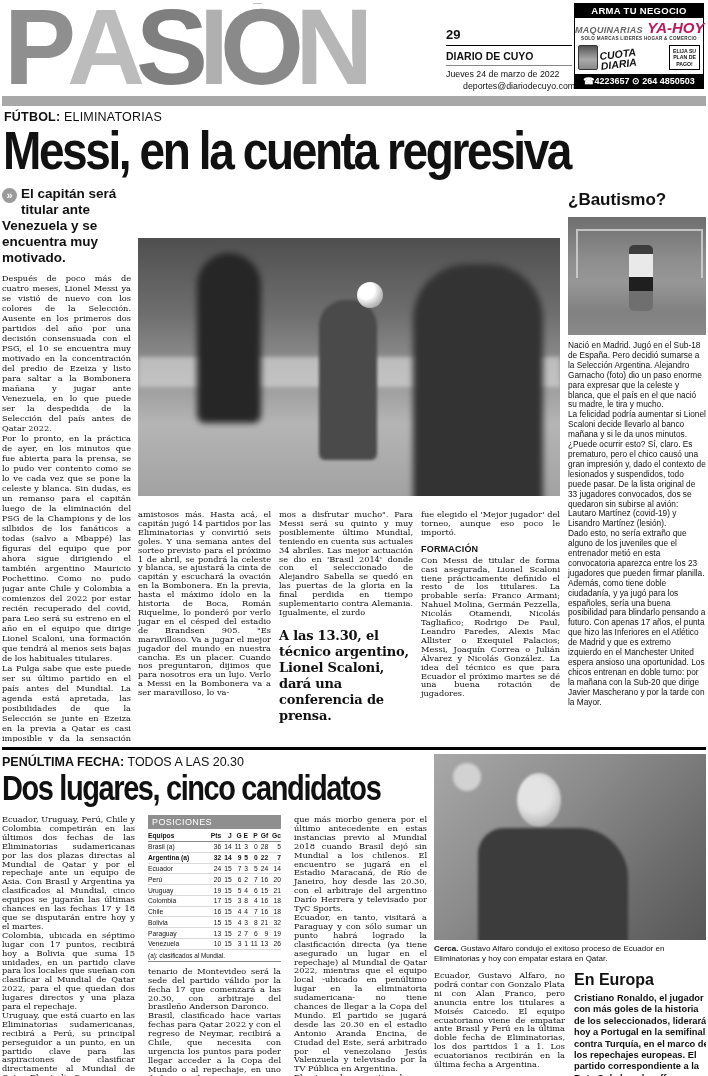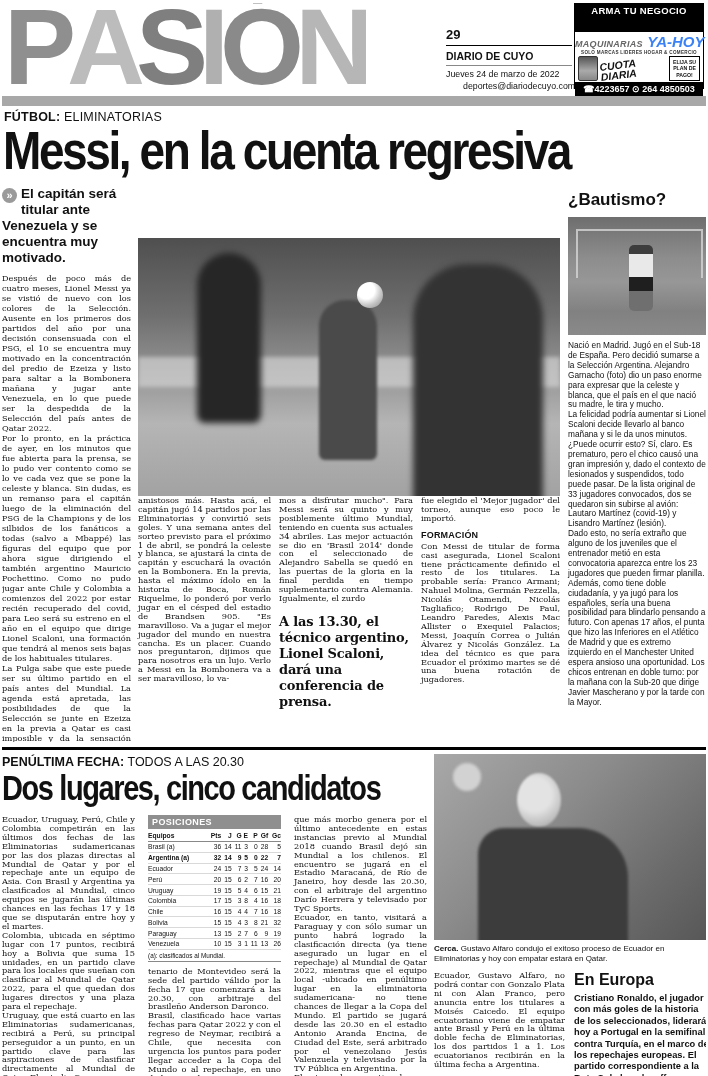--- a/index.html
+++ b/index.html
@@ -15,24 +15,24 @@
   .logo span:nth-child(3){ color:#7f7f7f; }
   .logo span:nth-child(4){ color:#b0b0b0; }
   .logo span:nth-child(5){ color:#8a8a8a; }
   .logo span:nth-child(6){ color:#b6b6b6; }
   .head-center { width:126px; padding-top:24px; }
   .page-num { font-weight:bold; font-size:13px; border-bottom:1px solid #000; padding-bottom:3px; margin-bottom:4px; }
   .paper-name { font-weight:bold; font-size:10.5px; border-bottom:1px solid #888; padding-bottom:3px; margin-bottom:3px; }
   .head-date { font-size:8.8px; margin-bottom:2px; }
   .head-email { font-size:8.8px;margin-left:17px; }
   .ad { width:130px; height:86px; border:1px solid #000; display:flex; flex-direction:column; }
-  .ad-top { background:#000; color:#fff; font-weight:bold; font-size:9.5px; text-align:center; padding:1px 0 16px; letter-spacing:0.3px; }
+  .ad-top { background:#000; color:#fff; font-weight:bold; font-size:9.5px; text-align:center; padding:1px 0 2px; letter-spacing:0.3px; }
   .ad-brand { text-align:center; line-height:1; padding-top:2px; white-space:nowrap; }
   .ad-maq { font-style:italic; font-weight:bold; font-size:9px; color:#666; letter-spacing:0.3px; }
-  .ad-yahoy { font-style:italic; font-weight:bold; font-size:15px; color:#3b82f6; }
+  .ad-yahoy { font-style:italic; font-weight:bold; font-size:15px; color:#be185d; }
   .ad-tag { text-align:center; font-size:4.6px; font-weight:bold; color:#333; letter-spacing:0.3px; }
   .ad-mid { flex:1; display:flex; align-items:center; justify-content:space-between; padding:1px 3px; gap:2px; }
   .ad-machine { width:20px; height:25px; background:linear-gradient(180deg,#555,#aaa 60%,#888); border:1px solid #333; border-radius:2px; flex:none; }
   .ad-cuota { font-style:italic; font-weight:bold; font-size:10.5px; line-height:0.95; transform:rotate(-7deg); white-space:pre-line; }
   .ad-elija { border:1.5px solid #000; font-weight:bold; font-size:5.2px; line-height:1.2; padding:2px 2px; text-align:center; width:34px; }
   .ad-bottom { background:#000; color:#fff; font-weight:bold; font-size:9px; text-align:center; padding:2px 0; white-space:nowrap; }
   .gray-bar { height:10px; background:#a8a8a8; margin:2px 0 4px; }
 
   
   .kicker { font-size:12.5px; padding-left:2px; letter-spacing:0.2px; }
@@ -49,21 +49,21 @@
   .main-photo { width:422px; height:258px; position:relative; overflow:hidden;
     background:linear-gradient(180deg,#4f4f4f 0%,#6f6f6f 30%,#939393 52%,#b5b5b5 72%,#a2a2a2 100%); }
   .ph-band { position:absolute; left:0; right:0; top:46%; height:30px; background:#d8d8d8; opacity:.65; filter:blur(2px); }
   .ph-fig-left { position:absolute; left:14%; top:6%; width:64px; height:170px; background:#262626; border-radius:32px 32px 8px 8px; filter:blur(3px); }
   .ph-messi { position:absolute; left:43%; top:24%; width:58px; height:160px; background:#4a4a4a; border-radius:26px 26px 6px 6px; filter:blur(1.5px); }
   .ph-fig-right { position:absolute; right:4%; top:10%; width:130px; height:250px; background:#333; border-radius:55px 55px 0 0; filter:blur(3px); }
   .ph-ball { position:absolute; left:52%; top:17%; width:26px; height:26px; border-radius:50%;
     background:radial-gradient(circle at 35% 32%,#fff 0 35%,#c9c9c9 60%,#858585 100%); }
   .caption { font-size:8px; line-height:10px; margin-top:4px; text-align:justify; }
   .caption b { font-weight:bold; }
-  .ctext-row { display:flex; margin-top:0; }
+  .ctext-row { display:flex; margin-top:14px; }
   .ccolA { width:133px; margin-right:8px; }
   .ccolB { width:134px; margin-right:8px; }
   .ccolC { width:139px; }
   .pullquote { font-family:"DejaVu Serif", serif; font-weight:bold; font-size:13px; line-height:16px; margin-top:11px; letter-spacing:-0.2px; }
   .subhead { font-weight:bold; font-size:9px; margin:7px 0 2px; letter-spacing:0.2px; }
 
   
   .msidebar { width:138px; }
   .sb-title { font-weight:bold; font-size:17px; margin:4px 0 7px; }
   .sb-photo { width:138px; height:118px; position:relative; overflow:hidden;
@@ -78,21 +78,21 @@
   .bottom { border-top:3px solid #000; margin-top:5px; padding-top:4px; display:flex; height:330px; overflow:hidden; }
   .b-left { width:425px; margin-right:7px; }
   .b-kicker { font-size:12.5px; margin:1px 0 3px; }
   .b-kicker b { font-weight:bold; }
   .headline2 { font-weight:bold; font-size:29px; letter-spacing:-1.4px; line-height:0.95; transform:scale(1,1.2); transform-origin:left top; white-space:nowrap; height:37px; margin-bottom:6px; }
   .b-cols { display:flex; }
   .b-col1 { width:133px; margin-right:13px; }
   .b-col2 { width:133px; margin-right:13px; }
   .b-col3 { width:133px; }
   .standings { margin-bottom:5px; }
-  .st-title { background:#8f8f8f; color:#fff; font-weight:bold; font-size:9px; padding:2px 4px; letter-spacing:0.4px; }
+  .st-title { background:#8f8f8f; color:#fff; font-weight:normal; font-size:9px; padding:2px 4px; letter-spacing:0.4px; }
   table.st { width:100%; border-collapse:collapse; font-size:6.7px; margin-top:2px; }
   table.st th { font-weight:bold; text-align:right; border-bottom:1px solid #888; padding:1px 0 2px; }
   table.st th:first-child { text-align:left; }
   table.st td { text-align:right; border-bottom:1px solid #d9d9d9; padding:1.4px 0; }
   table.st td:first-child { text-align:left; }
   table.st tr.bold td { font-weight:bold; }
   .st-note { font-size:6.4px; border-bottom:1px solid #888; padding:2px 0; margin-bottom:4px; }
   .b-right { width:276px; }
   .alfaro-photo { width:276px; height:186px; position:relative; overflow:hidden;
     background:linear-gradient(135deg,#a8a8a8 0%,#8b8b8b 40%,#6b6b6b 75%,#575757 100%); }

